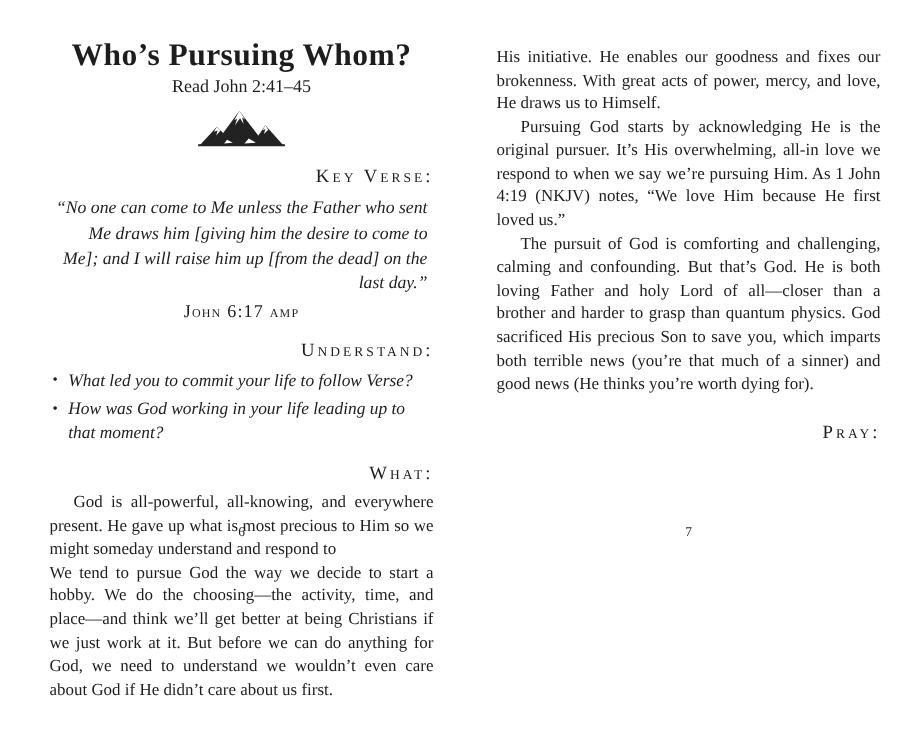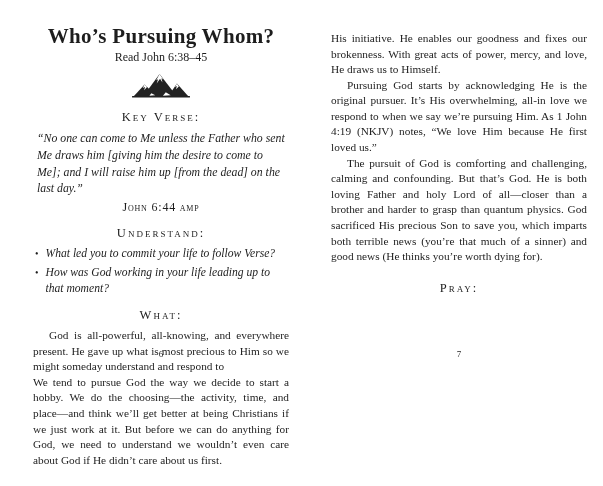--- a/index.html
+++ b/index.html
@@ -37,30 +37,30 @@
     text-align: center;
     font-size: 12px;
     margin: 2px 0 6px 0;
   }
   .icon-wrap {
     text-align: center;
     margin: 7px 0 2px 0;
     line-height: 0;
   }
   .section-heading {
-    text-align: center;
+    text-align: right;
     font-variant: small-caps;
     letter-spacing: 2px;
     font-size: 12.5px;
     font-weight: 500;
     margin: 11px 0 5px 0;
   }
   .verse-quote {
     font-style: italic;
-    text-align: left;
+    text-align: right;
     font-size: 11.8px;
     line-height: 1.42;
     margin: 0 4px;
   }
   .verse-ref {
     text-align: center;
     font-variant: small-caps;
     letter-spacing: 0.8px;
     font-size: 12px;
     margin-top: 3px;
@@ -107,21 +107,21 @@
     font-size: 9px;
   }
 </style>
 </head>
 <body>
 
 <div class="spread">
 
   <div class="page left">
     <h1 class="chapter-title">Who’s Pursuing Whom?</h1>
-    <div class="subtitle">Read John 6:38–45</div>
+    <div class="subtitle">Read John 2:41–45</div>
 
     <div class="icon-wrap">
       <svg width="58" height="27" viewBox="0 0 120 56" aria-hidden="true">
         <g fill="#222222">
           <polygon points="2,52 26,26 40,40 46,52"></polygon>
           <polygon points="22,52 57,4 94,52"></polygon>
           <polygon points="74,52 93,24 118,52"></polygon>
           <polygon points="0,53 120,53 120,50 0,50"></polygon>
         </g>
         <g fill="#ffffff">
@@ -129,21 +129,21 @@
           <polygon points="26,26 22,33 27,31 25,38 31,31"></polygon>
           <polygon points="93,24 89,31 93,29 91,36 97,30"></polygon>
           <polygon points="40,44 48,48 36,49"></polygon>
           <polygon points="70,42 80,48 64,49"></polygon>
         </g>
       </svg>
     </div>
 
     <div class="section-heading">Key Verse:</div>
     <div class="verse-quote">“No one can come to Me unless the Father who sent Me draws him [giving him the desire to come to Me]; and I will raise him up [from the dead] on the last day.”</div>
-    <div class="verse-ref">John 6:44 amp</div>
+    <div class="verse-ref">John 6:17 amp</div>
 
     <div class="section-heading">Understand:</div>
     <ul class="question-list">
       <li>
         <span class="bullet">•</span>
         <span>What led you to commit your life to follow Verse?</span>
       </li>
       <li>
         <span class="bullet">•</span>
         <span>How was God working in your life leading up to that moment?</span>

